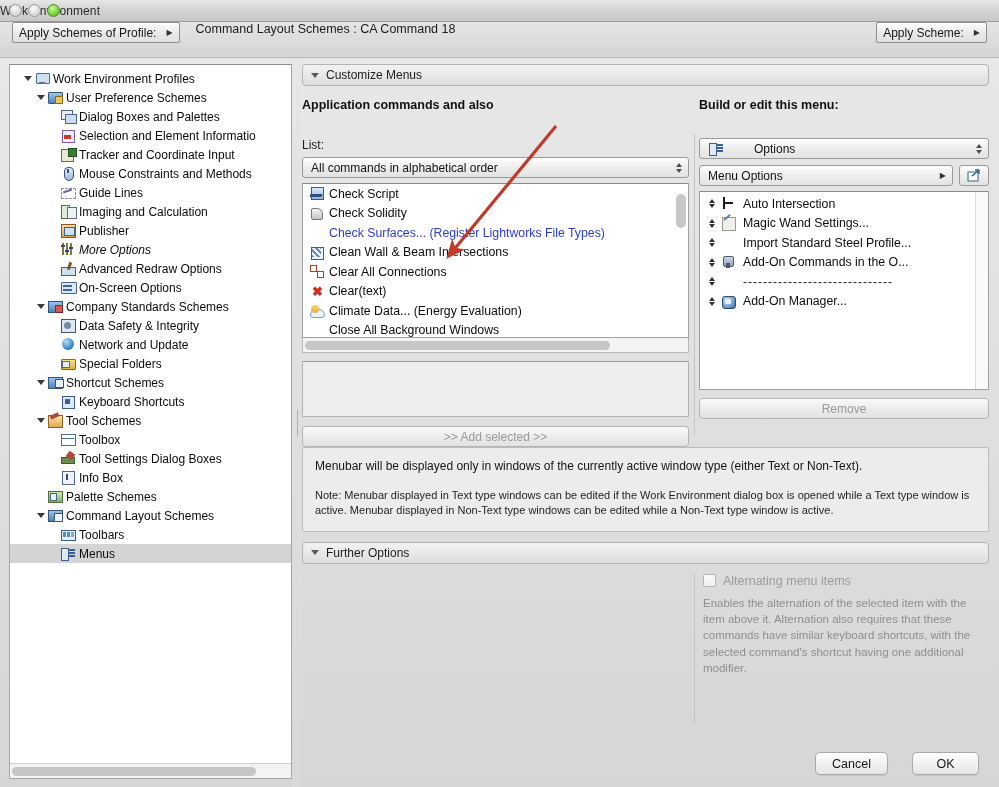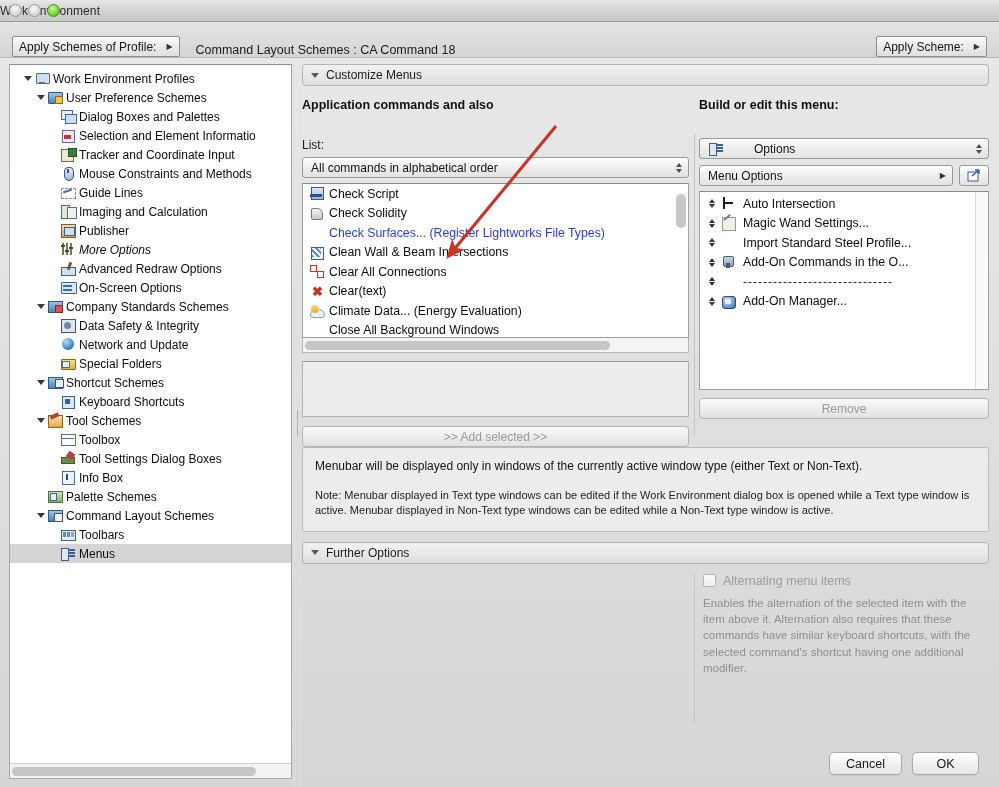--- a/index.html
+++ b/index.html
@@ -35,21 +35,21 @@
     width: 13px; height: 13px; border-radius: 50%;
     border: 1px solid #9a9a9a;
   }
   .light.gray  { background: radial-gradient(circle at 40% 32%, #fbfbfb, #d4d4d4 70%, #bdbdbd); }
   .light.green { background: radial-gradient(circle at 40% 32%, #c9f3a2, #7dd63d 55%, #4fa120);
                  border-color: #4e9021; }
 
   
   #toolbar {
     height: 36px; min-height: 36px;
-    display: flex; align-items: flex-end;
+    display: flex; align-items: flex-start;
     padding: 0 12px;
     background: linear-gradient(to bottom, #e4e4e4, #d5d5d5);
     border-bottom: 1px solid #b6b6b6;
   }
   .popup-btn {
     display: inline-flex; align-items: center;
     height: 21px; padding: 0 6px;
     background: linear-gradient(to bottom, #fdfdfd, #eaeaea 52%, #e0e0e0);
     border: 1px solid #8e8e8e; border-radius: 2px;
     font-size: 12px; color: #171717;
@@ -356,21 +356,21 @@
     width:13px;height:13px;border:1px solid #b6b6b6;border-radius:2px;
     background:linear-gradient(#fbfbfb,#f0f0f0);
   }
   .check-label { font-size:12.5px; color:#9b9b9b; }
   .fo-desc { font-size:11.5px; color:#8e8e8e; line-height:1.42; margin-top:7px; max-width:288px; }
 
   
   #footer {
     margin-top:auto;
     display:flex; justify-content:flex-end; align-items:center;
-    gap: 10px; padding: 0 10px 12px 0; text-align: right;
+    gap: 24px; padding: 0 10px 12px 0; text-align: right;
   }
   .btn {
     min-width: 67px; height: 23px; padding: 0 16px;
     background: linear-gradient(to bottom,#ffffff,#f2f2f2 48%,#e6e6e6);
     border:1px solid #a9a9a9; border-radius:5px;
     font-size:12.5px; color:#151515;
     display:flex;align-items:center;justify-content:center;
     box-shadow: 0 1px 1px rgba(0,0,0,.08);
   }
 

